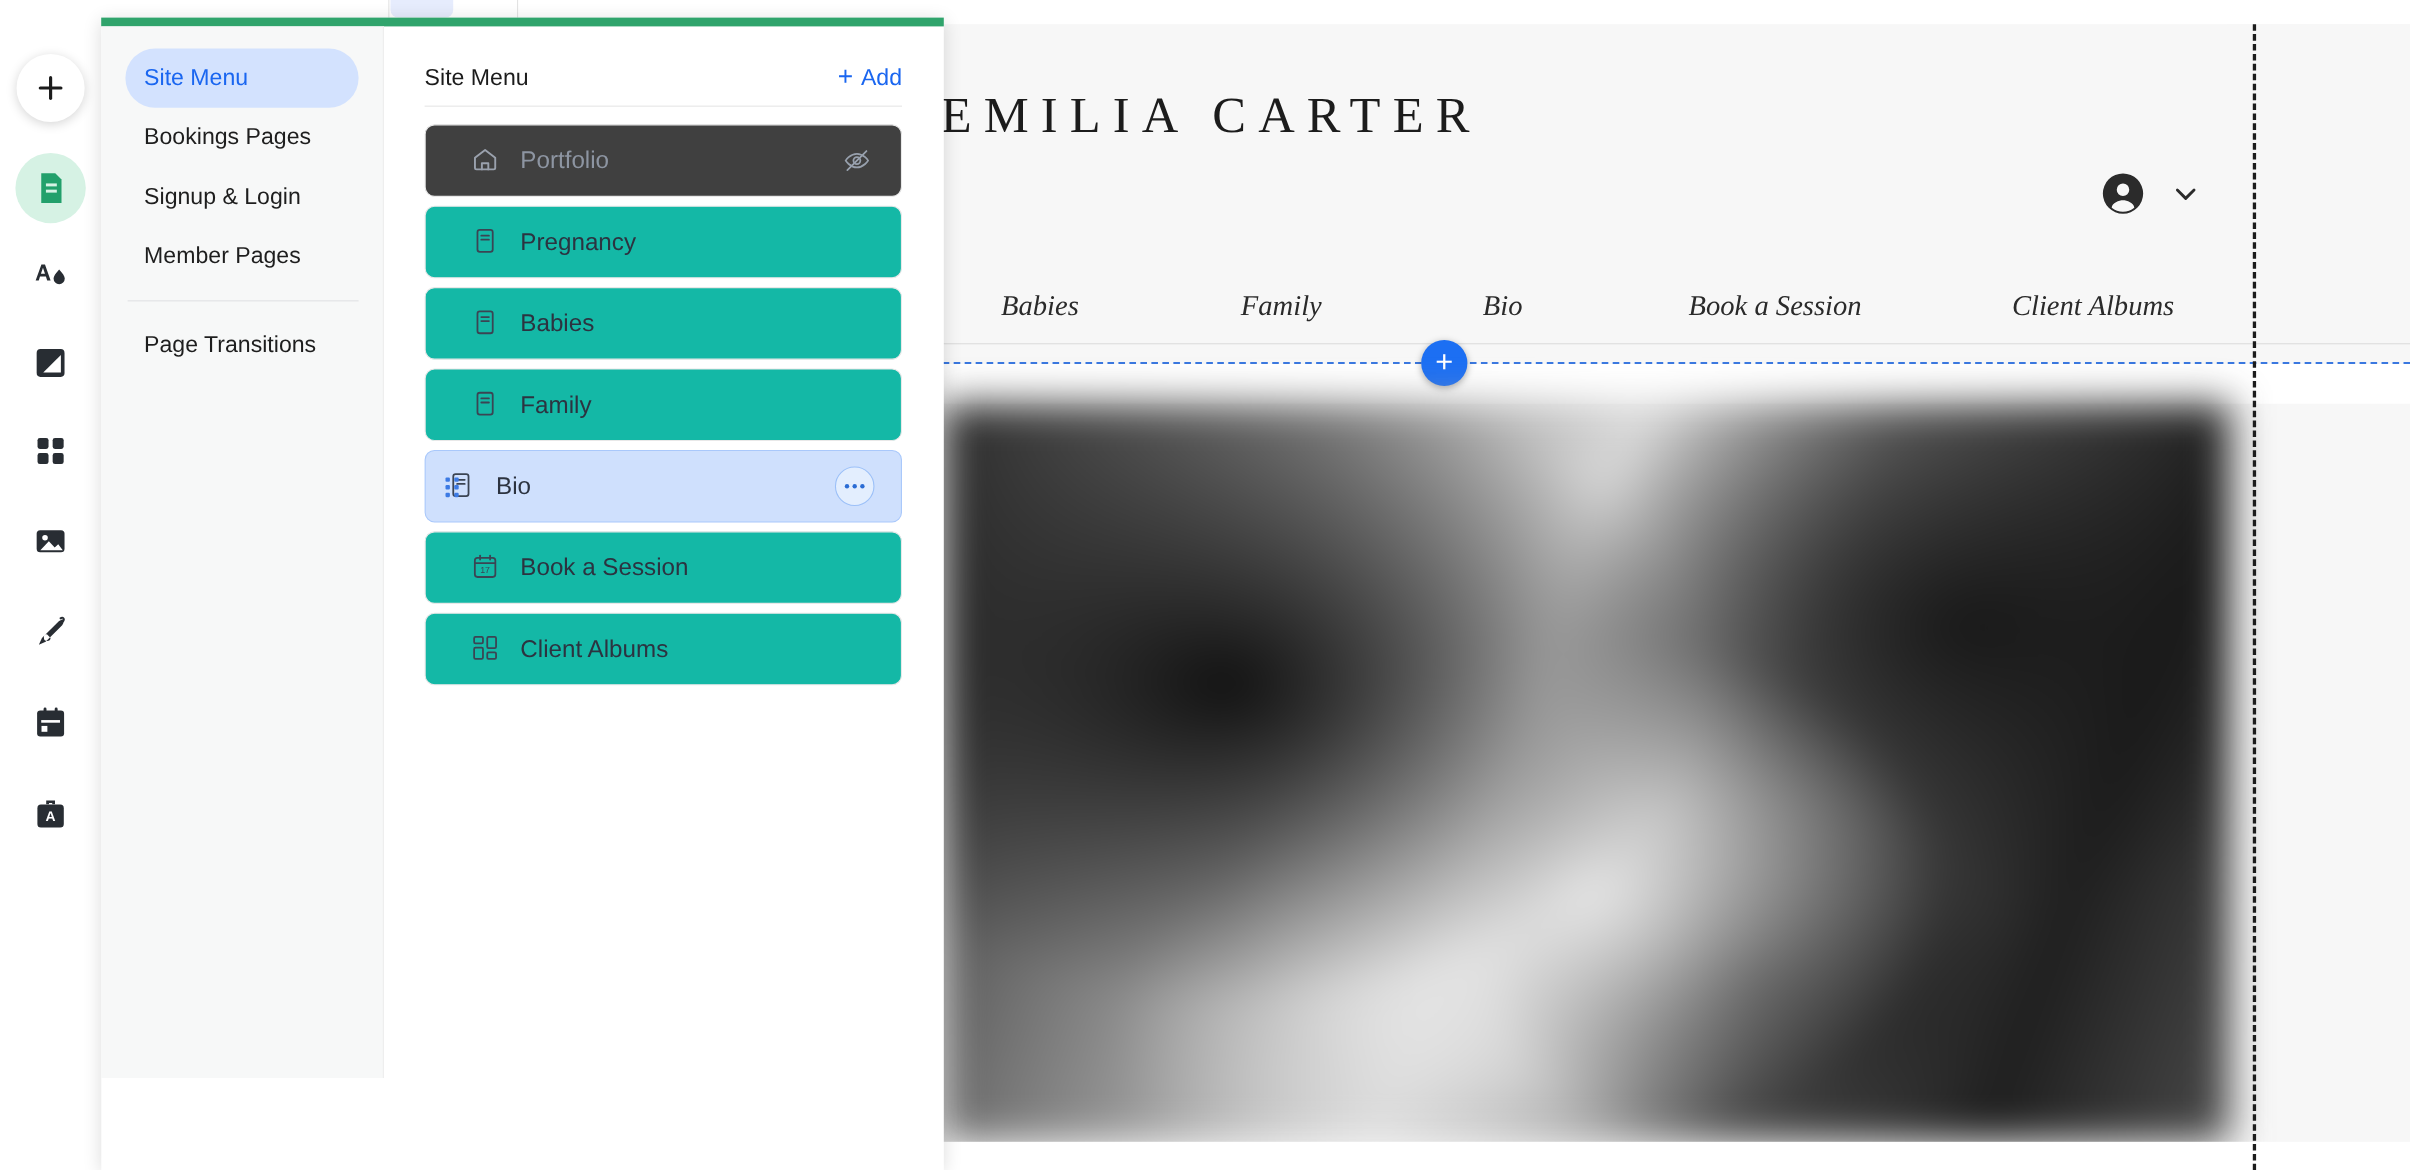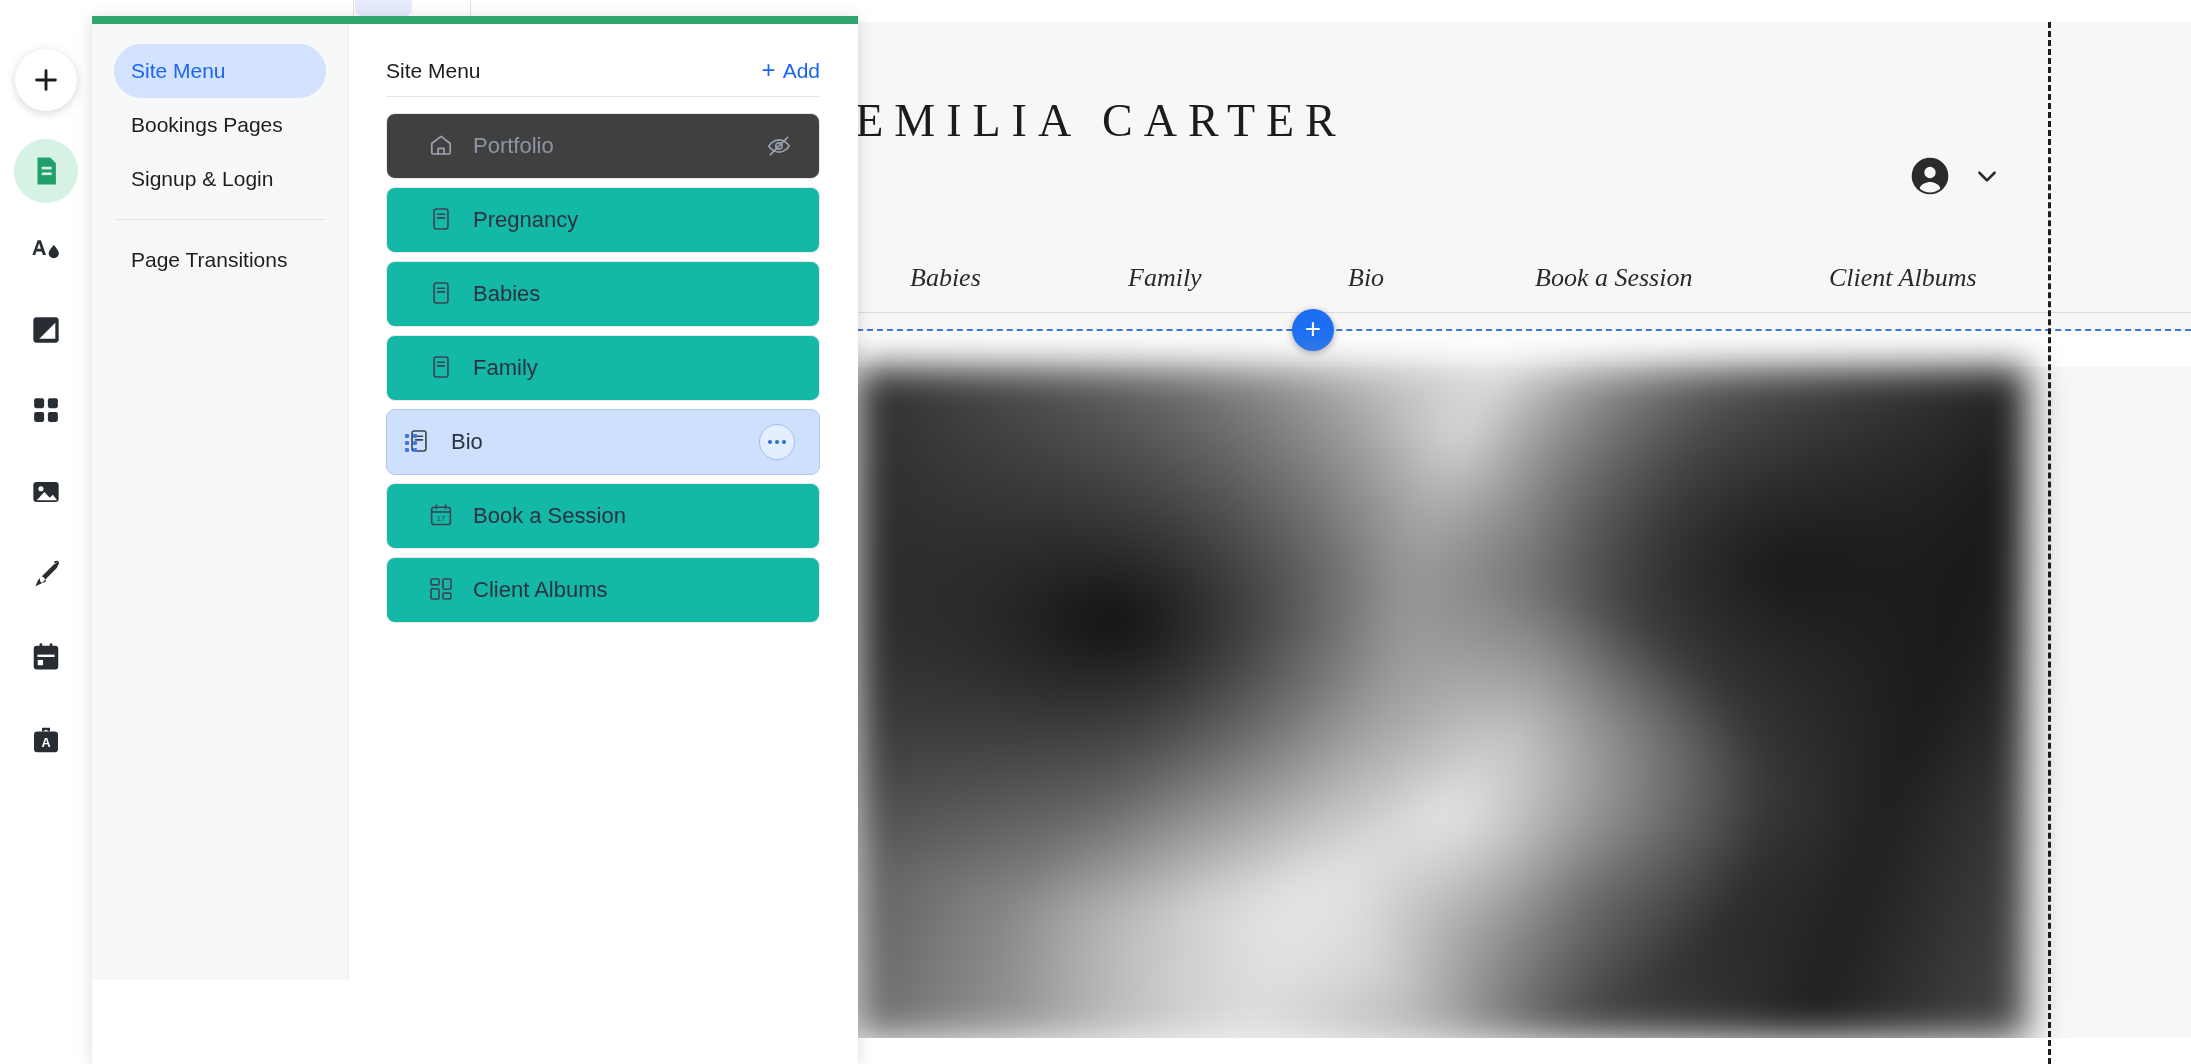--- a/index.html
+++ b/index.html
@@ -19,21 +19,21 @@
   }
   .canvas-top-white {
     position: absolute; left: 0; top: 0; width: 2191px; height: 22px;
     background: #ffffff;
   }
   .site-header {
     position: absolute; left: 0; top: 22px; width: 2191px; height: 290px;
     background: #f7f7f7;
   }
   .brand-wrap {
-    position: absolute; left: 0; top: 74px; width: 2191px;
+    position: absolute; left: 0; top: 58px; width: 2191px;
     text-align: center;
   }
   .brand-name {
     font-family: "Liberation Serif", serif;
     font-size: 46px; letter-spacing: 11px; color: #1c1c1c;
     font-weight: 400; line-height: 1.1;
     padding-left: 11px;
   }
   .brand-sub {
     font-family: "Liberation Serif", serif;
@@ -406,20 +406,23 @@
       <div class="panel-nav">
         <div class="panel-nav-item active">
           <span>Site Menu</span>
         </div>
         <div class="panel-nav-item">
           <span>Bookings Pages</span>
         </div>
         <div class="panel-nav-item">
           <span>Signup &amp; Login</span>
         </div>
+        <div class="panel-nav-item">
+          <span>Member Pages</span>
+        </div>
         <div class="panel-nav-divider"></div>
         <div class="panel-nav-item">
           <span>Page Transitions</span>
         </div>
       </div>
 
       <div class="panel-main">
         <div class="main-head">
           <div class="main-head-title">Site Menu</div>
           <div class="add-link">

